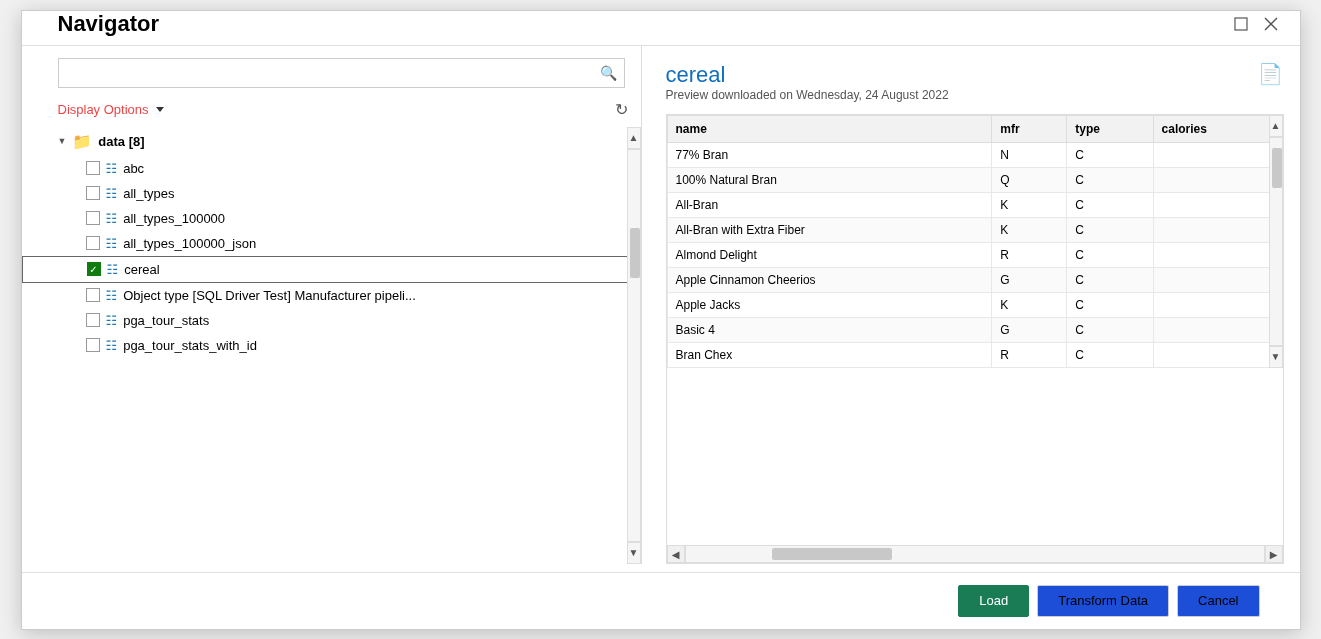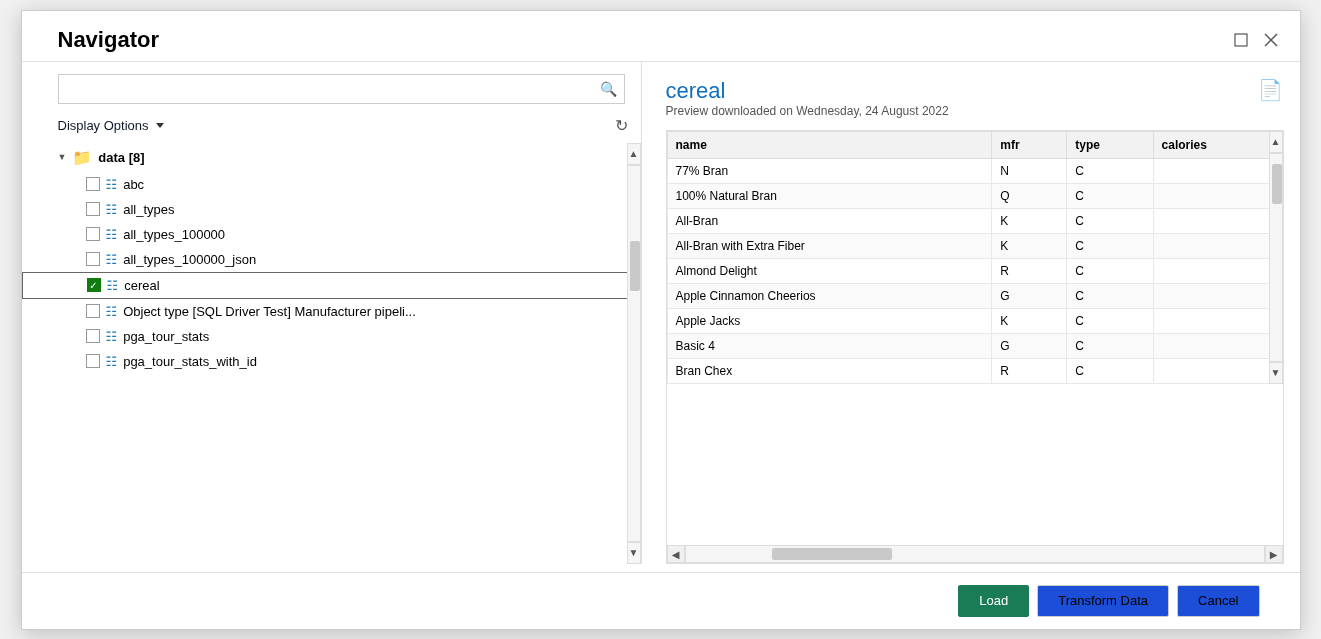--- a/index.html
+++ b/index.html
@@ -19,21 +19,21 @@
       border: 1px solid #ccc;
       box-shadow: 0 4px 20px rgba(0,0,0,0.2);
       display: flex;
       flex-direction: column;
       position: relative;
     }
     .title-bar {
       display: flex;
       align-items: center;
       justify-content: space-between;
-      padding: 16px 20px 8px 36px;
+      padding: 0 20px 8px 36px;
     }
     .title-bar h1 {
       font-size: 22px;
       font-weight: 600;
       color: #000;
     }
     .window-controls {
       display: flex;
       gap: 12px;
       align-items: center;
@@ -83,21 +83,21 @@
       display: flex;
       align-items: center;
       justify-content: space-between;
       padding: 4px 12px 8px 36px;
     }
     .display-options-btn {
       display: flex;
       align-items: center;
       gap: 4px;
       font-size: 13px;
-      color: #0f172a;
+      color: #ef4444;
       cursor: pointer;
       background: none;
       border: none;
     }
     .refresh-icon {
       color: #555;
       font-size: 16px;
       cursor: pointer;
     }
     .tree-list {

